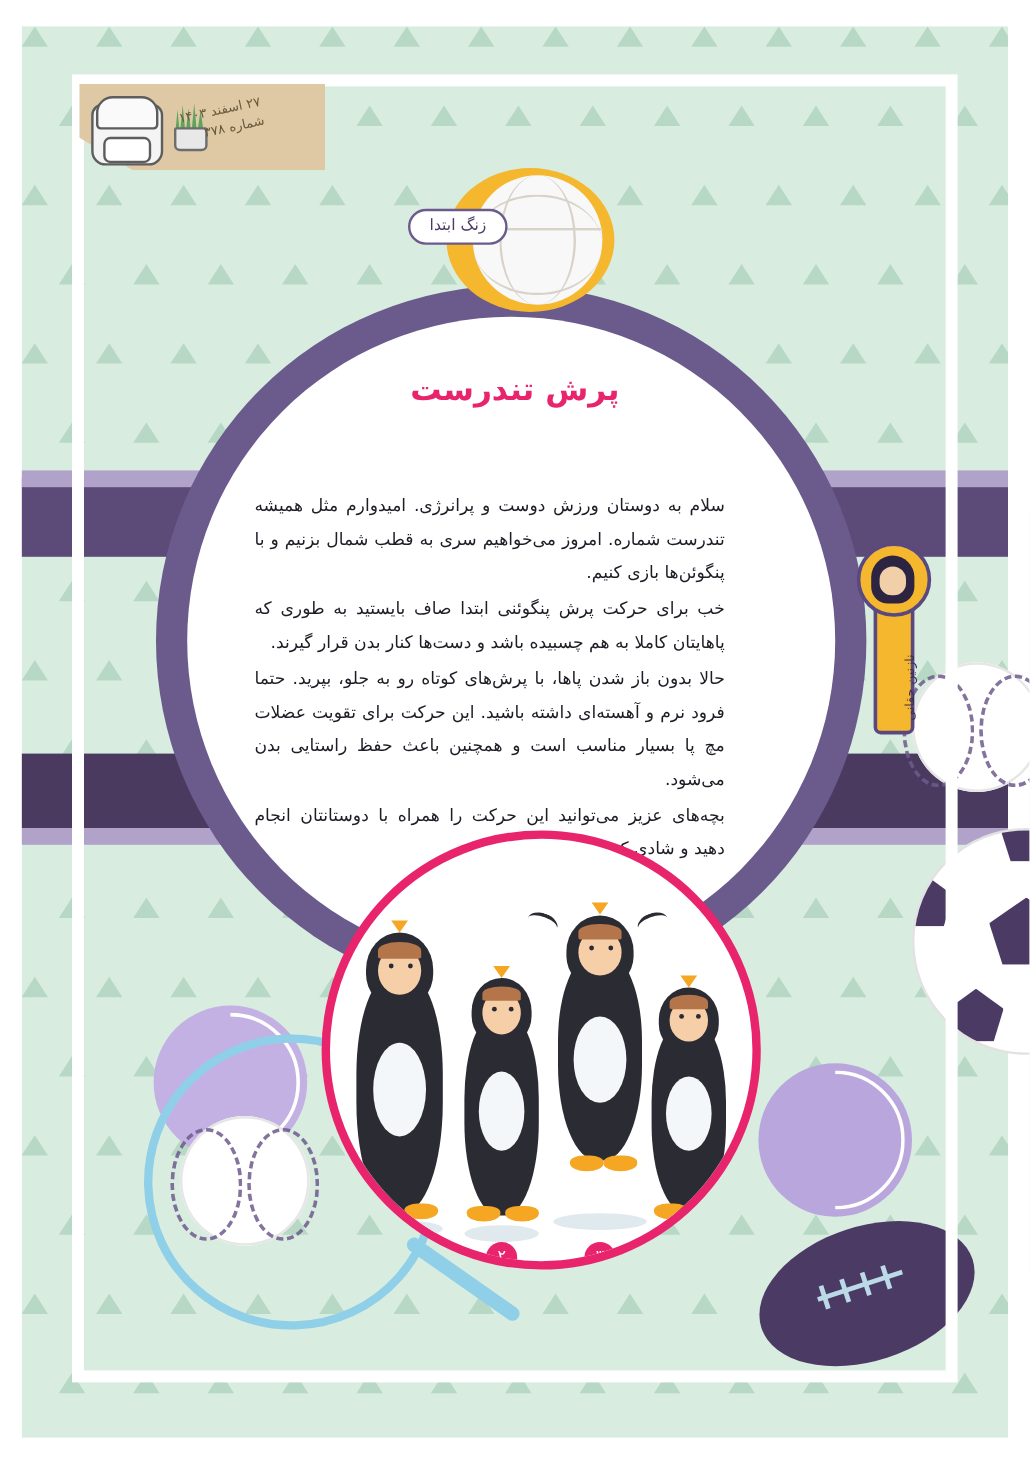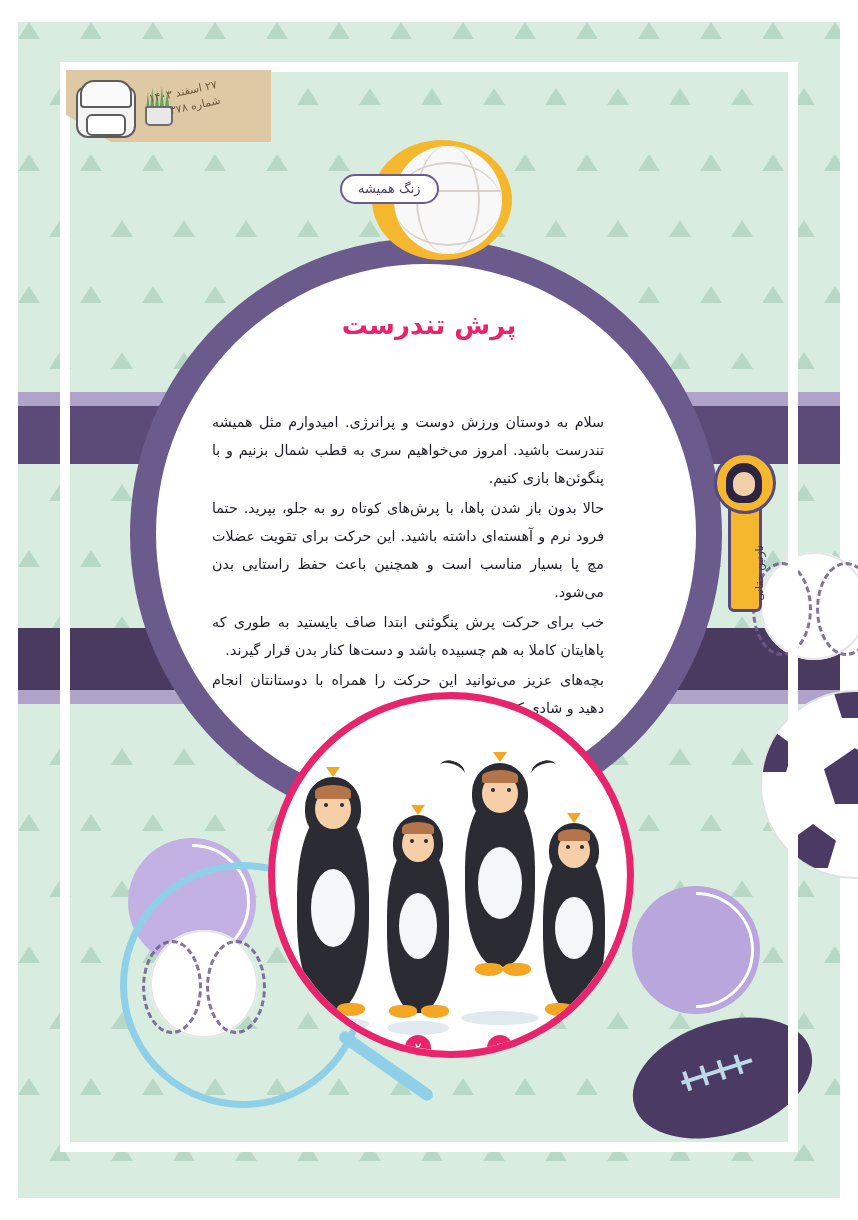--- a/index.html
+++ b/index.html
@@ -658,28 +658,28 @@
   <div class="ring">
     <div class="ring-inner"></div>
   </div>
 
   <div class="basketball">
     <div class="white"></div>
     <div class="ln" style="left:44px; top:6px; width:60px; height:108px; border-radius:50%; border-width:0 2px 0 2px;"></div>
     <div class="ln" style="left:22px; top:50px; width:108px; height:0; border-width:2px 0 0 0;"></div>
     <div class="ln" style="left:22px; top:22px; width:108px; height:80px; border-radius:50%; border-width:2px 0 2px 0;"></div>
   </div>
-  <div class="zang-label">زنگ همیشه</div>
+  <div class="zang-label">زنگ ابتدا</div>
 
   <div class="title">پرش تندرست</div>
 
   <div class="body-text">
-    <p>سلام به دوستان ورزش دوست و پرانرژی. امیدوارم مثل همیشه تندرست باشید. امروز می‌خواهیم سری به قطب شمال بزنیم و با پنگوئن‌ها بازی کنیم.</p>
+    <p>سلام به دوستان ورزش دوست و پرانرژی. امیدوارم مثل همیشه تندرست شماره. امروز می‌خواهیم سری به قطب شمال بزنیم و با پنگوئن‌ها بازی کنیم.</p>
+    <p>خب برای حرکت پرش پنگوئنی ابتدا صاف بایستید به طوری که پاهایتان کاملا به هم چسبیده باشد و دست‌ها کنار بدن قرار گیرند.</p>
     <p>حالا بدون باز شدن پاها، با پرش‌های کوتاه رو به جلو، بپرید. حتما فرود نرم و آهسته‌ای داشته باشید. این حرکت برای تقویت عضلات مچ پا بسیار مناسب است و همچنین باعث حفظ راستایی بدن می‌شود.</p>
-    <p>خب برای حرکت پرش پنگوئنی ابتدا صاف بایستید به طوری که پاهایتان کاملا به هم چسبیده باشد و دست‌ها کنار بدن قرار گیرند.</p>
     <p>بچه‌های عزیز می‌توانید این حرکت را همراه با دوستانتان انجام دهید و شادی کنید.</p>
   </div>
 
   <div class="author">
     <div class="stem">
       <div class="name">نازنین حقانی</div>
     </div>
     <div class="head">
       <div class="face">
           <div class="skin"></div>

